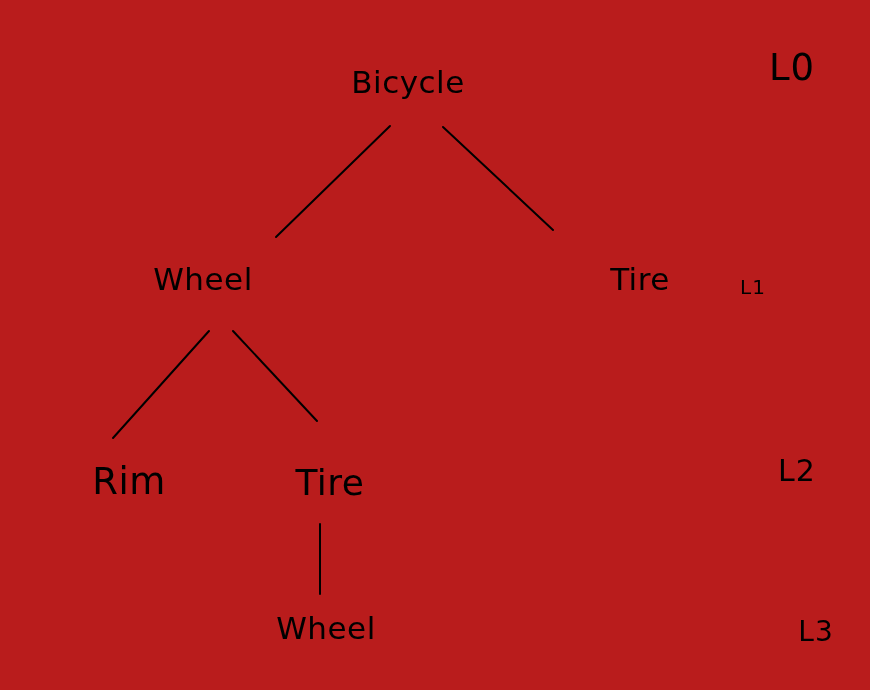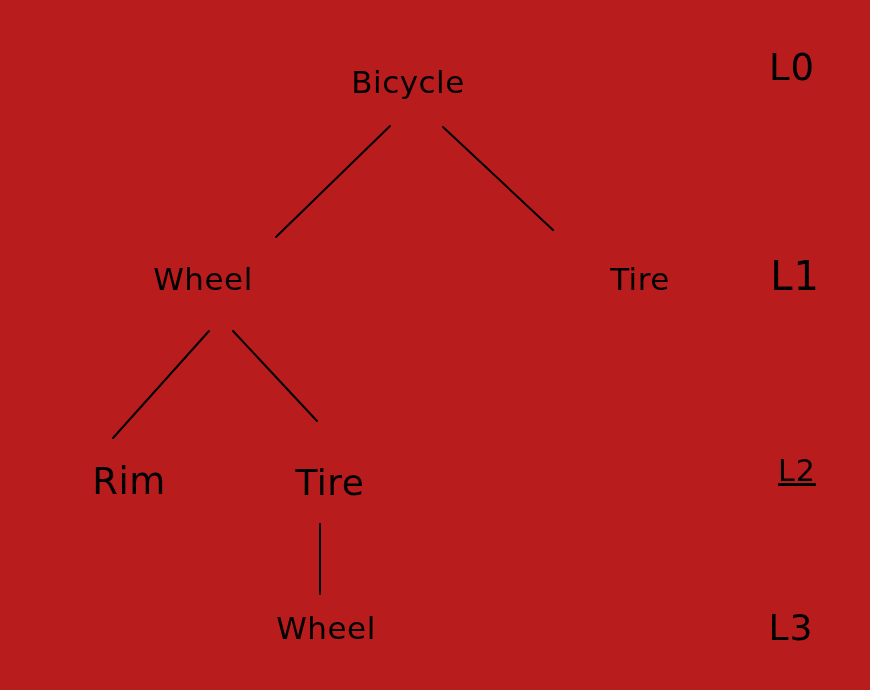--- a/index.html
+++ b/index.html
@@ -64,18 +64,18 @@
       <div class="node-label" style="left: 408px; top: 100px; font-size: 31px;">Bicycle</div>
       <div class="node-label" style="left: 203px; top: 297px; font-size: 31px;">Wheel</div>
       <div class="node-label" style="left: 640px; top: 297px; font-size: 31px;">Tire</div>
       <div class="node-label" style="left: 129px; top: 503px; font-size: 37px;">Rim</div>
       <div class="node-label" style="left: 330px; top: 503px; font-size: 36px;">Tire</div>
       <div class="node-label" style="left: 326px; top: 646px; font-size: 31px;">Wheel</div>
     </div>
 
   <div id="level-layer">
       <div class="level-label" style="left: 792px; top: 89px; font-size: 37px;">L0</div>
-      <div class="level-label" style="left: 795px; top: 299px; font-size: 40px;">L1</div>
-      <div class="level-label" style="left: 797px; top: 488px; font-size: 30px; text-decoration: underline;">L2</div>
-      <div class="level-label" style="left: 791px; top: 648px; font-size: 36px;">L3</div>
+      <div class="level-label" style="left: 753px; top: 299px; font-size: 20px;">L1</div>
+      <div class="level-label" style="left: 797px; top: 488px; font-size: 30px;">L2</div>
+      <div class="level-label" style="left: 816px; top: 648px; font-size: 28px;">L3</div>
     </div>
 
 </div>
 
 </body></html>

